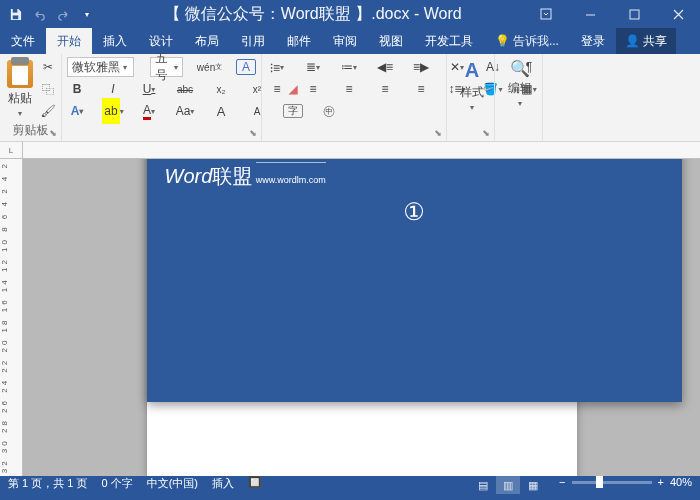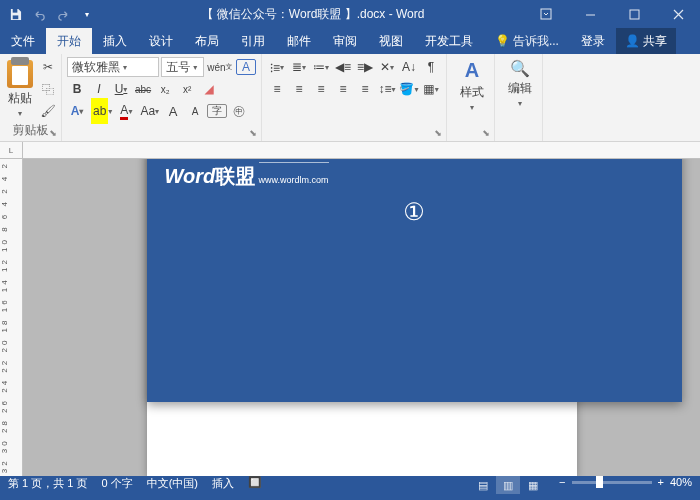--- a/index.html
+++ b/index.html
@@ -1,50 +1,50 @@
 <!DOCTYPE html>
 <html><head>
 <meta charset="utf-8">
 <style>
 *{box-sizing:border-box;margin:0;padding:0;font-family:"Microsoft YaHei","Segoe UI",sans-serif;-webkit-font-smoothing:antialiased}
 body{width:700px;height:500px;overflow:hidden;background:#fff;font-size:12px;color:#444}
 .titlebar{height:28px;background:#2b579a;display:flex;align-items:center;color:#fff}
 .qat{display:flex;align-items:center;gap:2px;padding:0 4px}
 .qat-btn{width:22px;height:22px;display:flex;align-items:center;justify-content:center;border-radius:2px}
-.title-text{flex:1;text-align:center;font-size:12px;opacity:.95}
+.title-text{flex:1;text-align:center;font-size:16px;opacity:.95}
 .win-ctrl{display:flex}
 .win-btn{width:44px;height:28px;display:flex;align-items:center;justify-content:center;opacity:.85}
 .tabs{height:26px;background:#2b579a;display:flex;align-items:flex-end;color:#fff;font-size:12px}
 .tab{padding:4px 11px;height:26px;display:flex;align-items:center;cursor:pointer}
 .tab.active{background:#f3f3f3;color:#2b579a}
 .tab.tell{opacity:.9}
 .tab.share{background:#1e3f6f;padding:4px 9px}
 .ribbon{height:88px;background:#f3f3f3;border-bottom:1px solid #d4d4d4;display:flex;position:relative}
 .group{border-right:1px solid #e1e1e1;padding:3px 5px 1px;display:flex;flex-direction:column;justify-content:space-between}
 .group-label{font-size:12px;text-align:center;color:#666;padding:1px 0}
 .group-body{display:flex;gap:3px;flex:1}
 .big-btn{display:flex;flex-direction:column;align-items:center;justify-content:center;width:40px;gap:2px;padding:2px}
 .paste-icon{width:26px;height:28px;background:linear-gradient(#e8a33d,#d4862a);border-radius:3px;position:relative}
 .paste-icon::before{content:"";position:absolute;left:4px;top:-3px;width:18px;height:8px;background:#888;border-radius:2px}
 .paste-icon::after{content:"";position:absolute;left:5px;top:6px;width:16px;height:19px;background:#fff;border-radius:1px}
 .col{display:flex;flex-direction:column;gap:2px}
-.row{display:flex;align-items:center;gap:2px}
+.row{display:flex;align-items:center;gap:16px}
 .sbtn{min-width:20px;height:20px;display:flex;align-items:center;justify-content:center;border-radius:2px;font-size:12px;padding:0 2px}
 .combo{height:20px;border:1px solid #c5c5c5;background:#fff;display:flex;align-items:center;padding:0 4px;font-size:12px;gap:3px}
 .dd{font-size:8px;color:#666}
 .launcher{position:absolute;right:2px;bottom:2px;font-size:9px;color:#888;width:12px;height:12px;display:flex;align-items:center;justify-content:center}
 .workspace{height:334px;background:#b9b9b9;display:flex;position:relative}
 .ruler-corner{width:23px;height:17px;background:#f7f7f7;border-right:1px solid #c0c0c0;border-bottom:1px solid #c0c0c0;display:flex;align-items:center;justify-content:center;position:absolute;left:0;top:0;z-index:3}
 .ruler-v{width:23px;background:#f7f7f7;border-right:1px solid #c0c0c0;position:absolute;left:0;top:17px;bottom:0;z-index:2;font-size:8px;color:#555;overflow:hidden}
 .ruler-v-inner{writing-mode:vertical-rl;transform:rotate(180deg);letter-spacing:3px;padding:2px 0;white-space:nowrap}
 .ruler-h{height:17px;background:#f7f7f7;border-bottom:1px solid #c0c0c0;position:absolute;left:23px;right:0;top:0;z-index:2}
 .doc-area{position:absolute;left:23px;top:17px;right:0;bottom:0;overflow:hidden;display:flex;justify-content:center}
 .page{width:430px;background:#fff;box-shadow:0 2px 8px rgba(0,0,0,.3);margin-top:-10px;position:relative}
 .cover{position:absolute;left:0;right:-105px;top:0;height:253px;background:#2e5a9b;color:#fff;padding:12px 18px;box-shadow:0 3px 10px rgba(0,0,0,.4)}
-.brand{font-size:20px;font-weight:bold;font-style:italic;letter-spacing:0}
+.brand{font-size:20px;font-weight:normal;font-style:italic;letter-spacing:0}
 .brand-sub{font-size:9px;border-top:1px solid rgba(255,255,255,.6);display:inline-block;padding-top:12px;margin-top:1px}
 .cover-title{font-size:29px;font-weight:bold;text-align:center;margin-top:42px;letter-spacing:2px}
 .cover-num{text-align:center;font-size:24px;margin-top:8px}
 .cover-footer{position:absolute;bottom:17px;left:18px;font-size:14px}
 .statusbar{height:32px;background:#2b579a;color:#fff;display:flex;align-items:flex-start;font-size:11px;padding:0 8px;gap:14px}
 .sb-spacer{flex:1}
 .view-btns{display:flex;gap:1px}
 .vbtn{width:24px;height:18px;display:flex;align-items:center;justify-content:center;opacity:.85}
 .vbtn.active{background:rgba(255,255,255,.25)}
 .zoom{display:flex;align-items:center;gap:6px}

